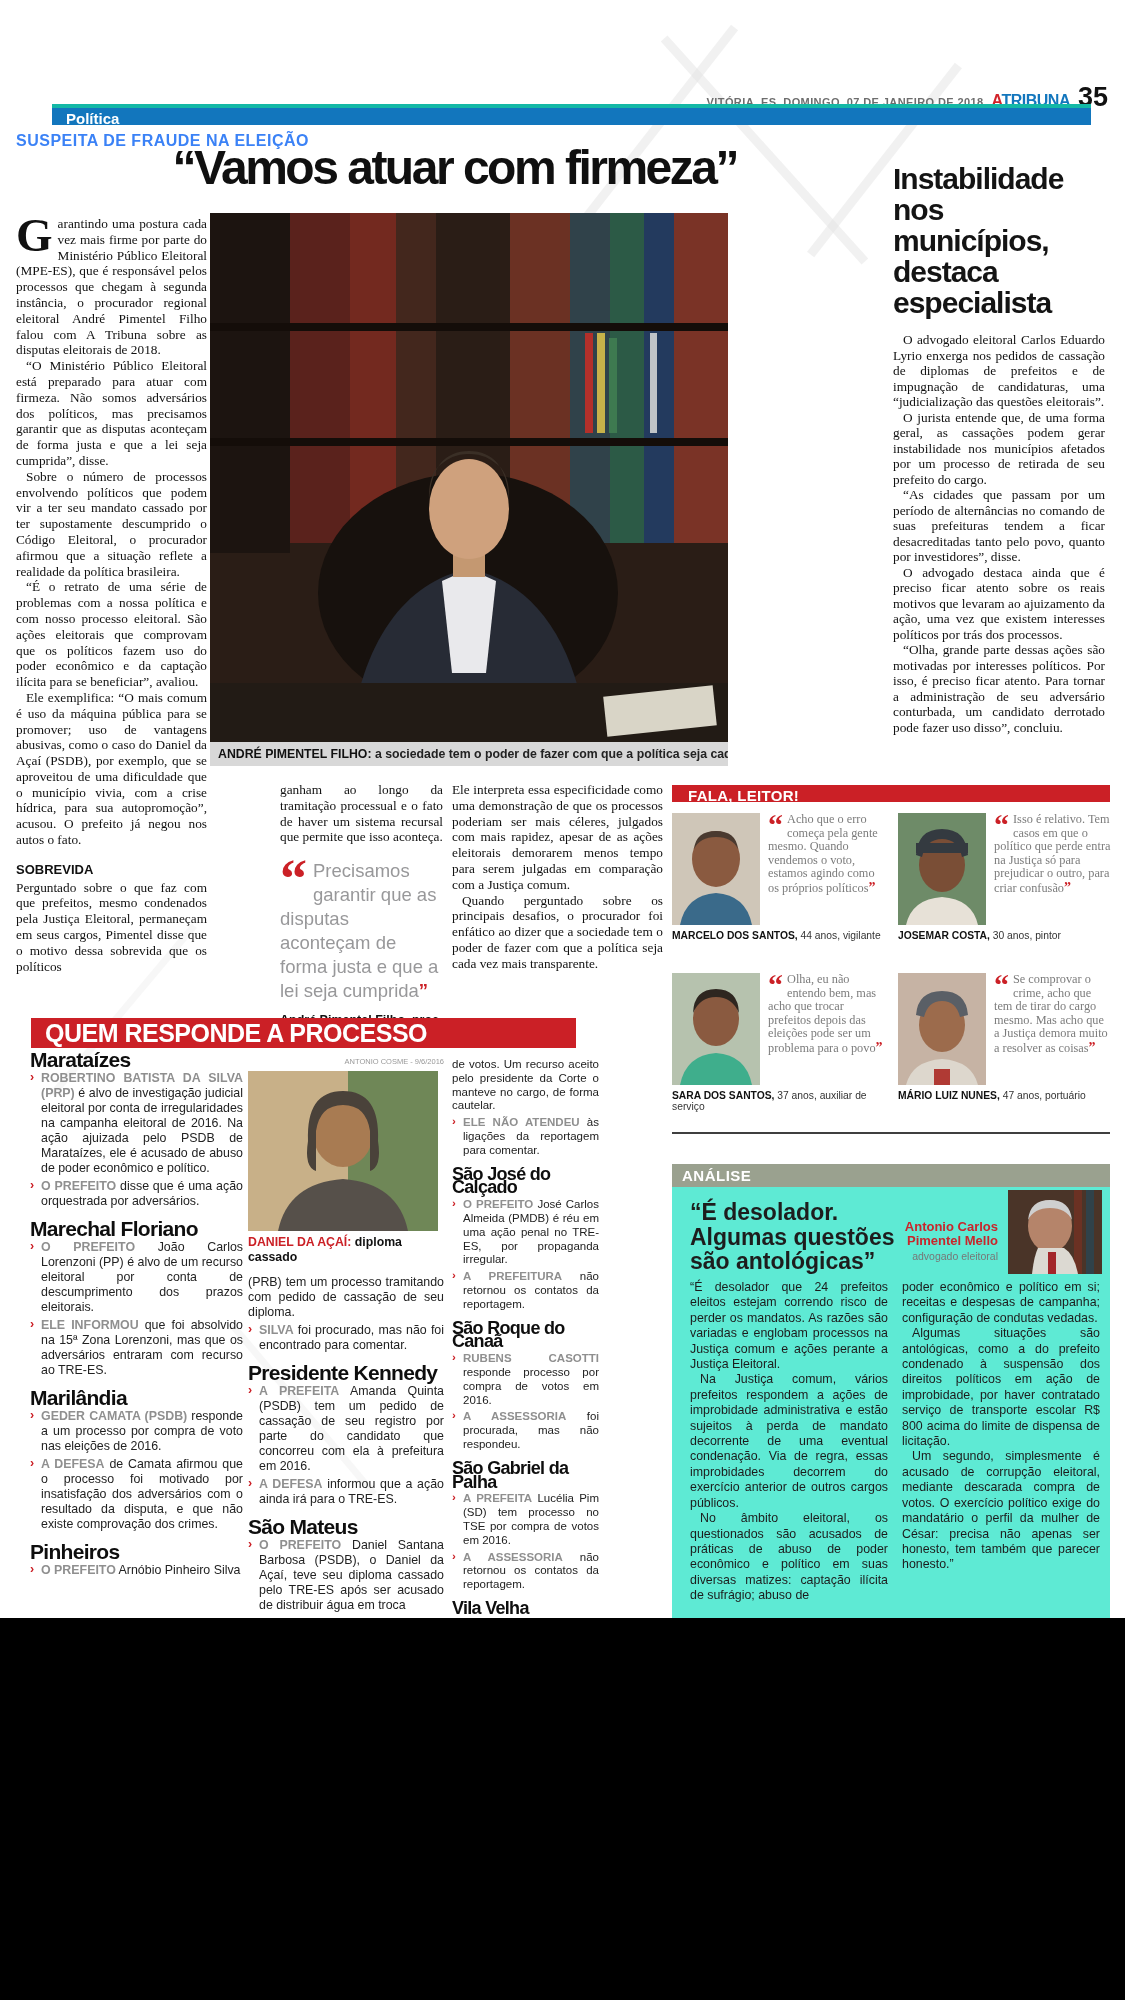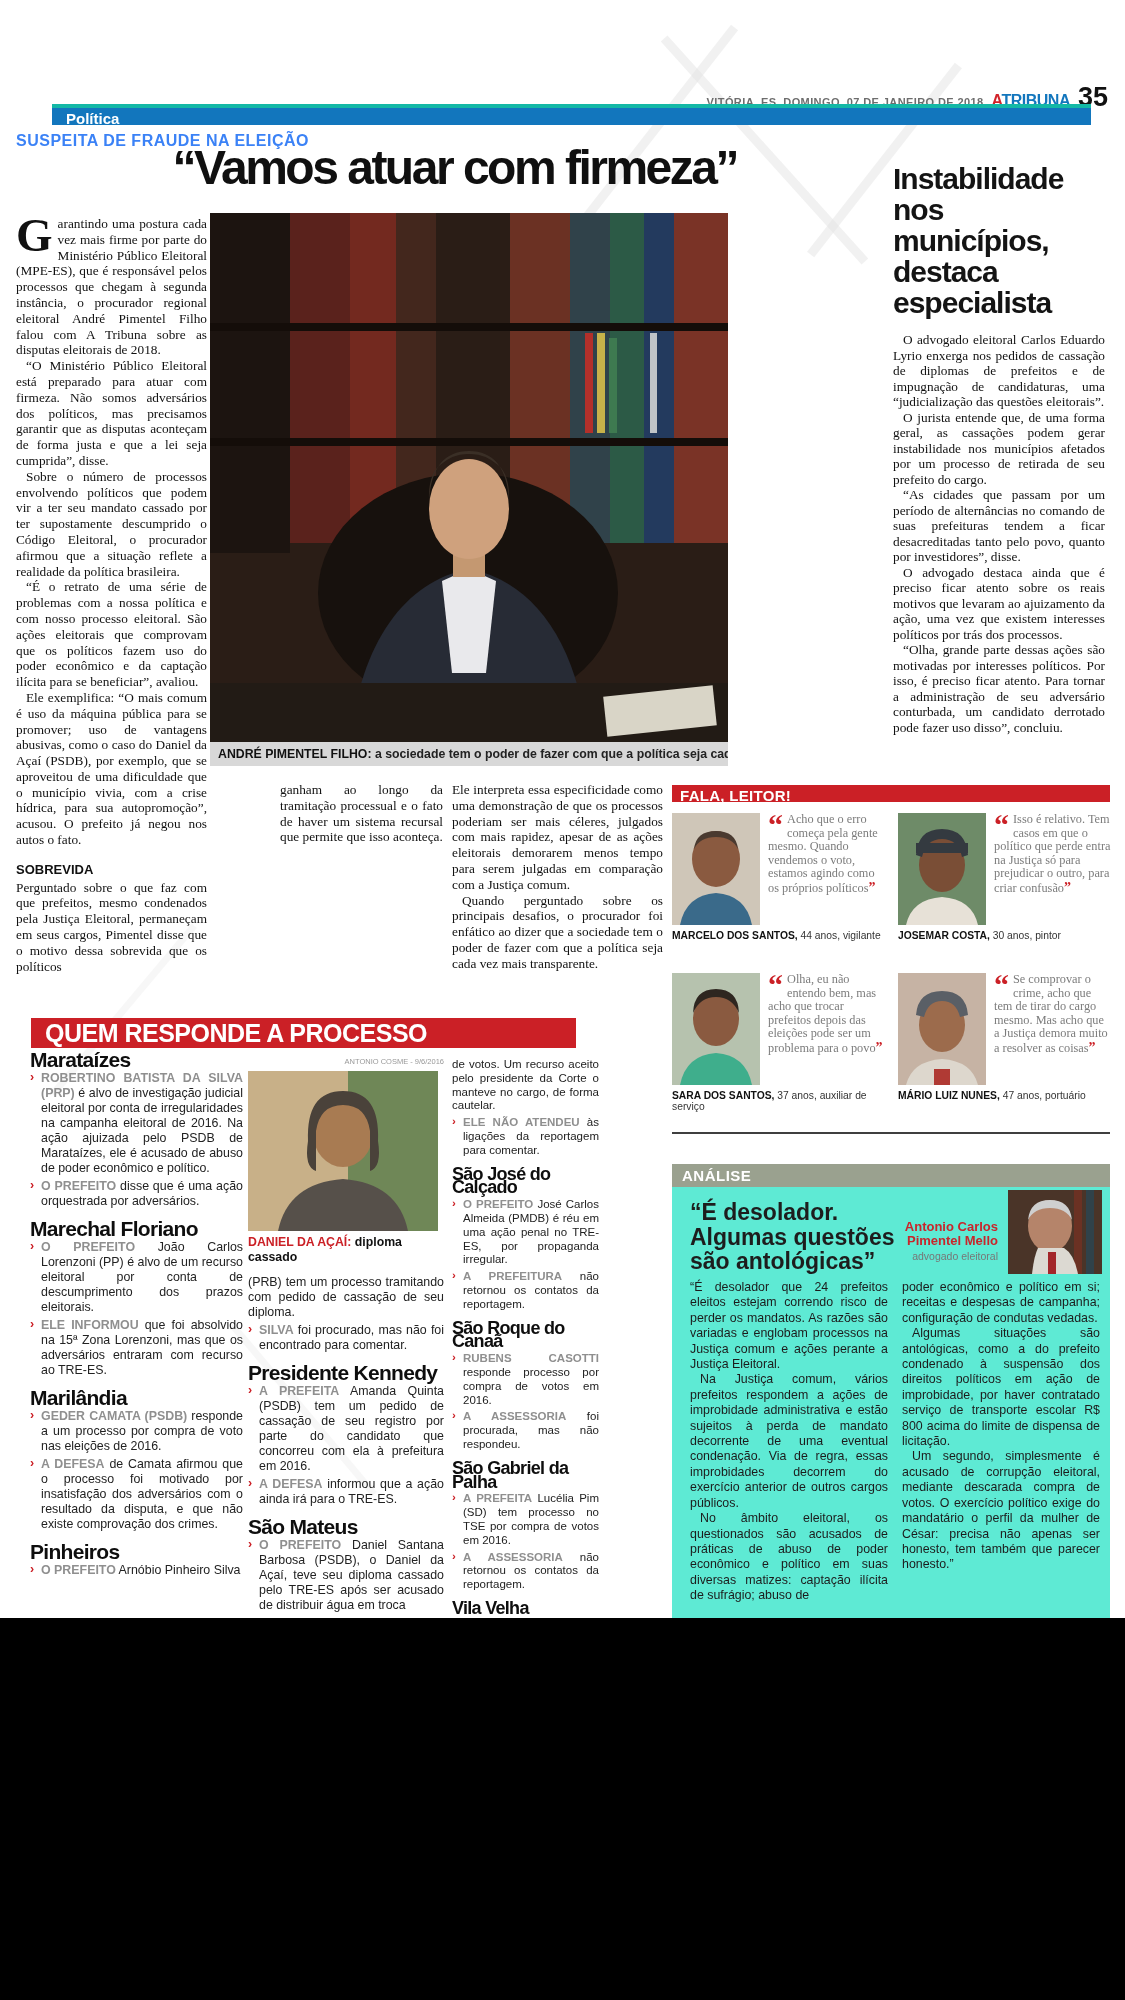--- a/index.html
+++ b/index.html
@@ -50,21 +50,21 @@
   .colB p + p{text-indent:10px;}
 
   
   .side{top:163px;left:893px;width:212px;}
   .side-title{font-weight:bold;font-size:30px;line-height:31px;letter-spacing:-1px;color:#141414;margin-bottom:14px;}
   .side-body{font-family:"Liberation Serif",serif;font-size:13.3px;line-height:15.5px;text-align:justify;}
   .side-body p{margin:0;text-indent:10px;}
 
   
   .fala-bar{top:785px;left:672px;width:438px;height:17px;background:#cb2026;color:#fff;font-weight:bold;
-    font-size:15px;line-height:22px;padding-left:8px;box-sizing:border-box;letter-spacing:.3px;}
+    font-size:15px;line-height:22px;padding-left:16px;box-sizing:border-box;letter-spacing:.3px;}
   .fala-row{left:672px;width:440px;display:flex;gap:12px;}
   .fala-cell{width:214px;}
   .person-row{display:flex;gap:8px;}
   .p-photo{width:88px;height:112px;flex:0 0 88px;}
   .f-quote{width:118px;font-family:"Liberation Serif",serif;color:#7c7c7c;font-size:12.3px;line-height:13.6px;}
   .fq-open::before{content:"\201C";}
   .fq-open{float:left;color:#cb2026;font-family:"Liberation Serif",serif;font-weight:bold;font-size:30px;line-height:24px;margin-right:4px;}
   .f-quote .qt::after{content:"\201D";color:#cb2026;font-weight:bold;font-size:14px;}
   .person-name{margin-top:5px;font-size:10.3px;color:#333;}
   .person-name b{color:#111;}
@@ -172,20 +172,25 @@
       <rect x="0" y="470" width="518" height="59" fill="#221b15"></rect>
       <rect x="395" y="478" width="110" height="40" fill="#d9d5c7" transform="rotate(-6 450 498)"></rect>
     </svg>
   </div>
   <div class="abs caption-bar">
     <b>ANDRÉ PIMENTEL FILHO:</b><span class="cap-rest"> a sociedade tem o poder de fazer com que a política seja cada vez mais transparente</span>
   </div>
 
   <div class="abs colA">
     <p>ganham ao longo da tramitação processual e o fato de haver um sistema recursal que permite que isso aconteça.</p>
+    <div class="pullquote">
+      <span class="pq-open"></span>
+      <div class="pq-text">Precisamos garantir que as disputas aconteçam de forma justa e que a lei seja cumprida</div>
+      <div class="pq-attr">André Pimentel Filho, proc. eleitoral</div>
+    </div>
   </div>
   <div class="abs colB">
     <p>Ele interpreta essa especificidade como uma demonstração de que os processos poderiam ser mais céleres, julgados com mais rapidez, apesar de as ações eleitorais demorarem menos tempo para serem julgadas em comparação com a Justiça comum.</p>
     <p>Quando perguntado sobre os principais desafios, o procurador foi enfático ao dizer que a sociedade tem o poder de fazer com que a política seja cada vez mais transparente.</p>
   </div>
 
   <div class="abs side">
     <div class="side-title">Instabilidade nos municípios, destaca especialista</div>
     <div class="side-body">
       <p>O advogado eleitoral Carlos Eduardo Lyrio enxerga nos pedidos de cassação de diplomas de prefeitos e de impugnação de candidaturas, uma “judicialização das questões eleitorais”.</p>

